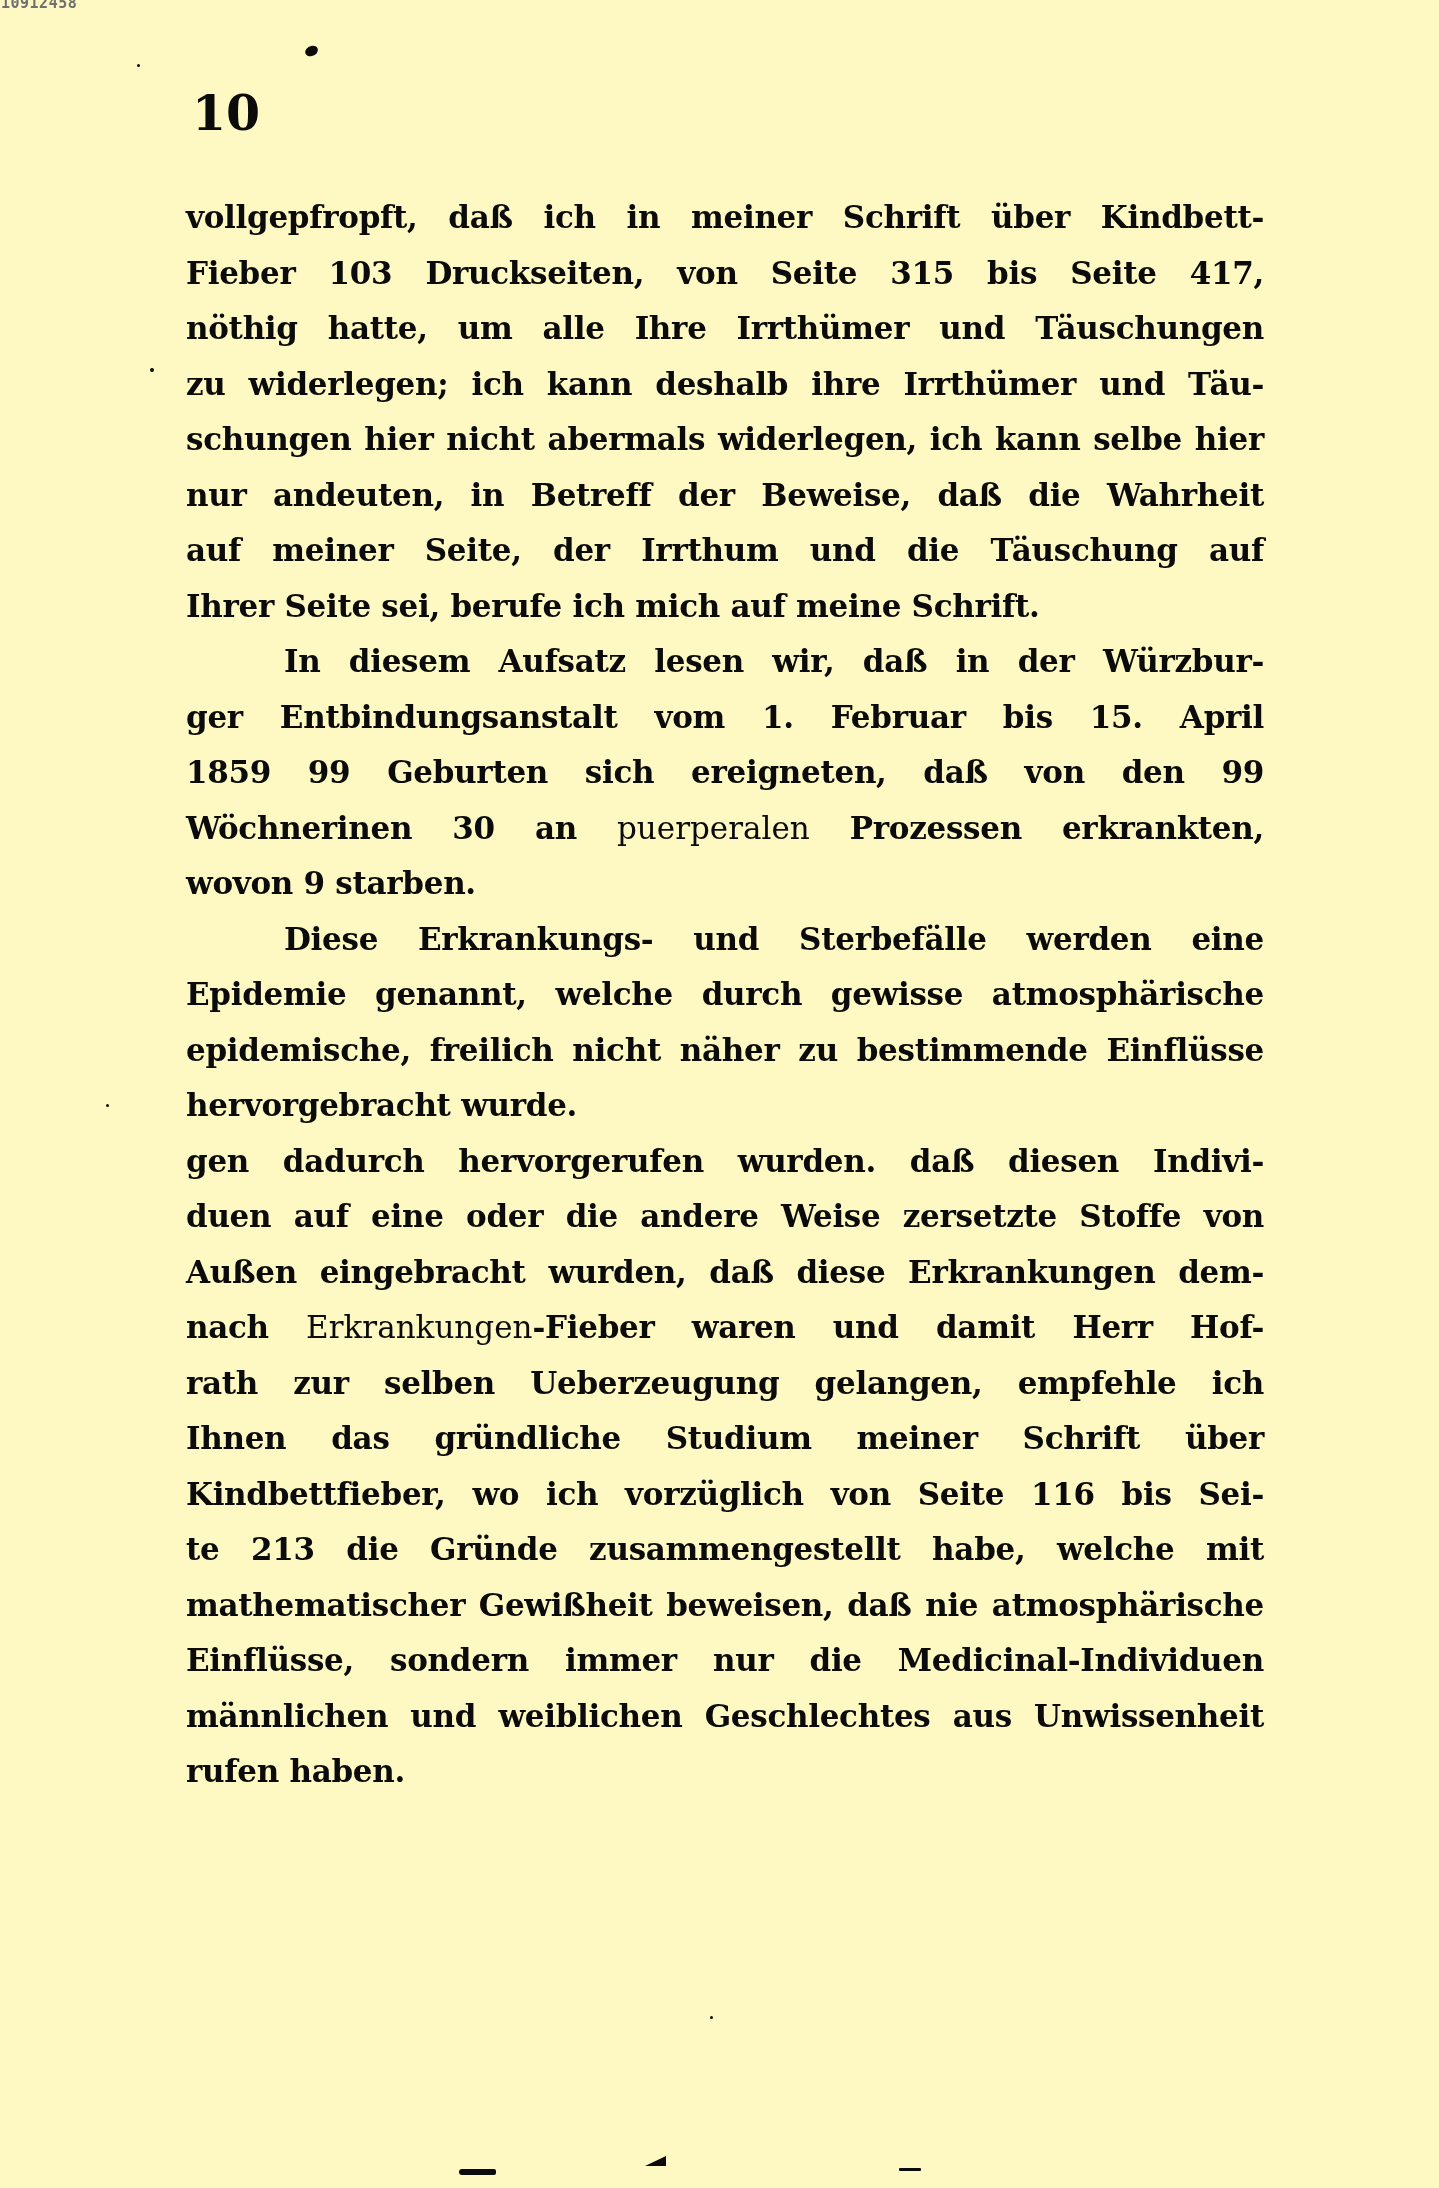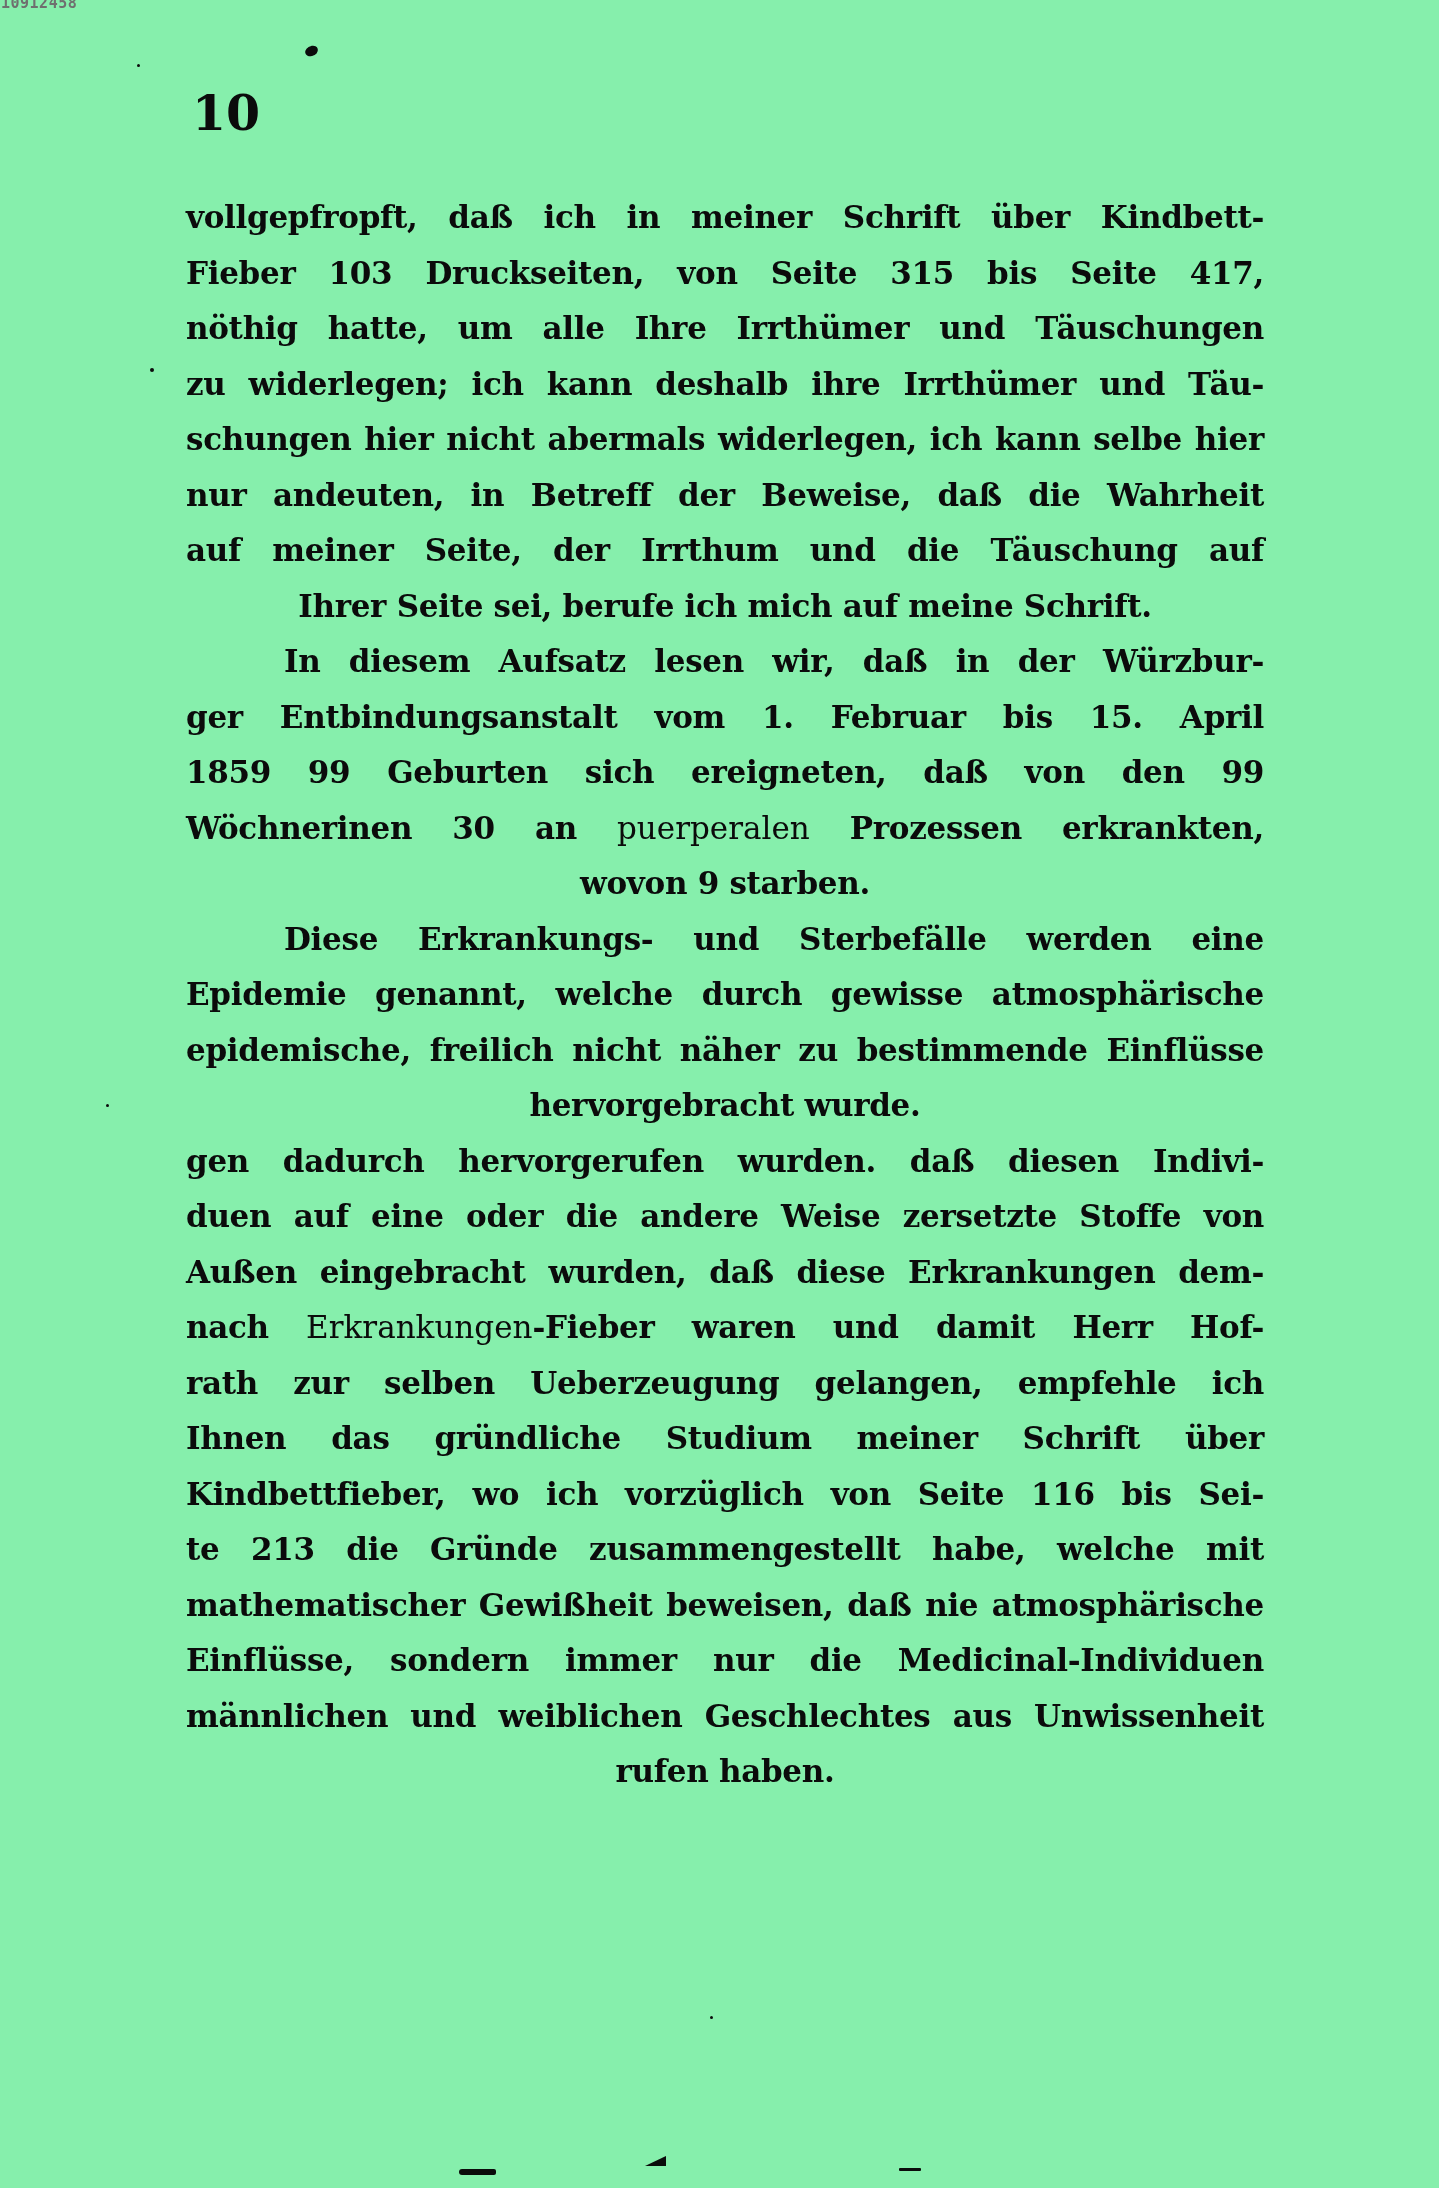--- a/index.html
+++ b/index.html
@@ -1,20 +1,20 @@
 <!DOCTYPE html>
 <html><head>
 <meta charset="utf-8">
 <style>
   html, body { margin: 0; padding: 0; background: #ffffff; }
   .page {
     position: relative;
     width: 1439px;
     height: 2188px;
-    background: #86efac;
+    background: #fef9c3;
     color: #0b0b0b;
     font-family: "DejaVu Serif", serif;
     overflow: hidden;
   }
   .scan-id {
     position: absolute;
     top: -6px;
     left: 1px;
     font-family: "DejaVu Sans Mono", monospace;
     font-size: 15px;
@@ -36,21 +36,21 @@
     top: 190px;
     width: 1078px;
   }
   .line {
     height: 55.5px;
     line-height: 55.5px;
     font-size: 31px;
     font-weight: 700;
     letter-spacing: -0.3px;
     color: #0b0b0b;
-    text-align: center;
+    text-align: left;
   }
   .line.j {
     text-align: justify;
     text-align-last: justify;
   }
   .line.ind { padding-left: 98px; }
   .antiqua { font-weight: 400; letter-spacing: 0; }
   #marks-layer { position: absolute; inset: 0; }
   .mark { position: absolute; background: #0b0b0b; }
   .mark.dot { border-radius: 50%; }

